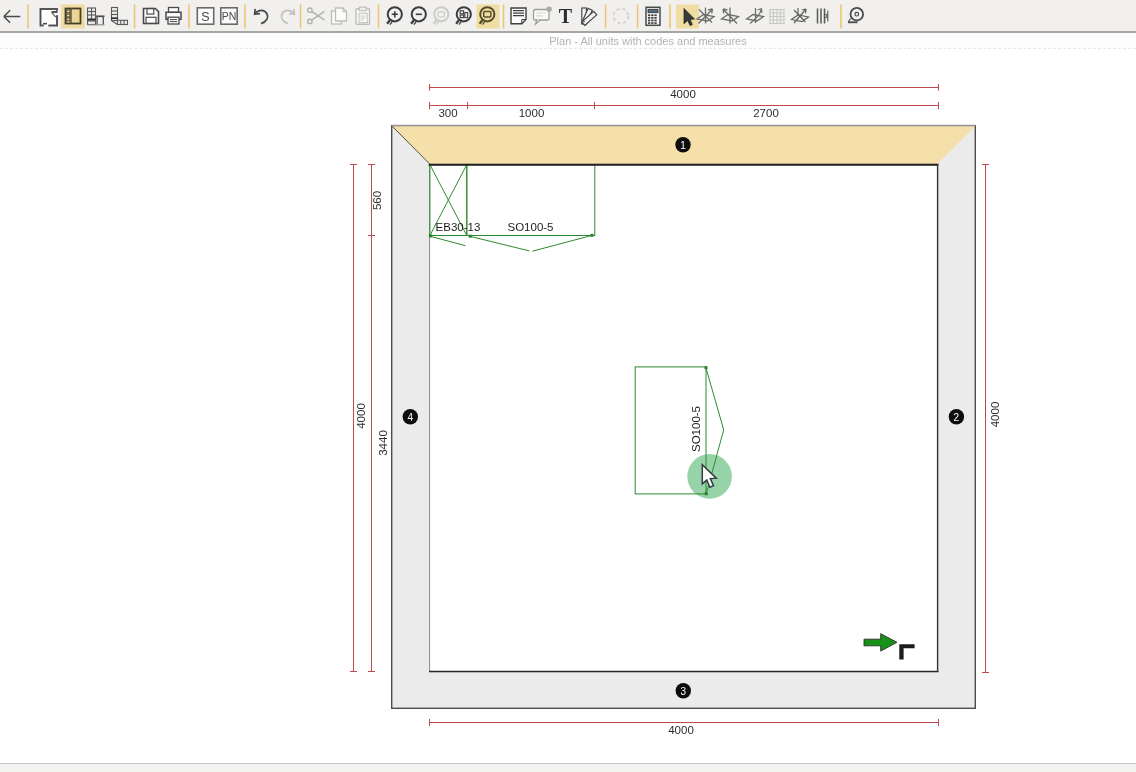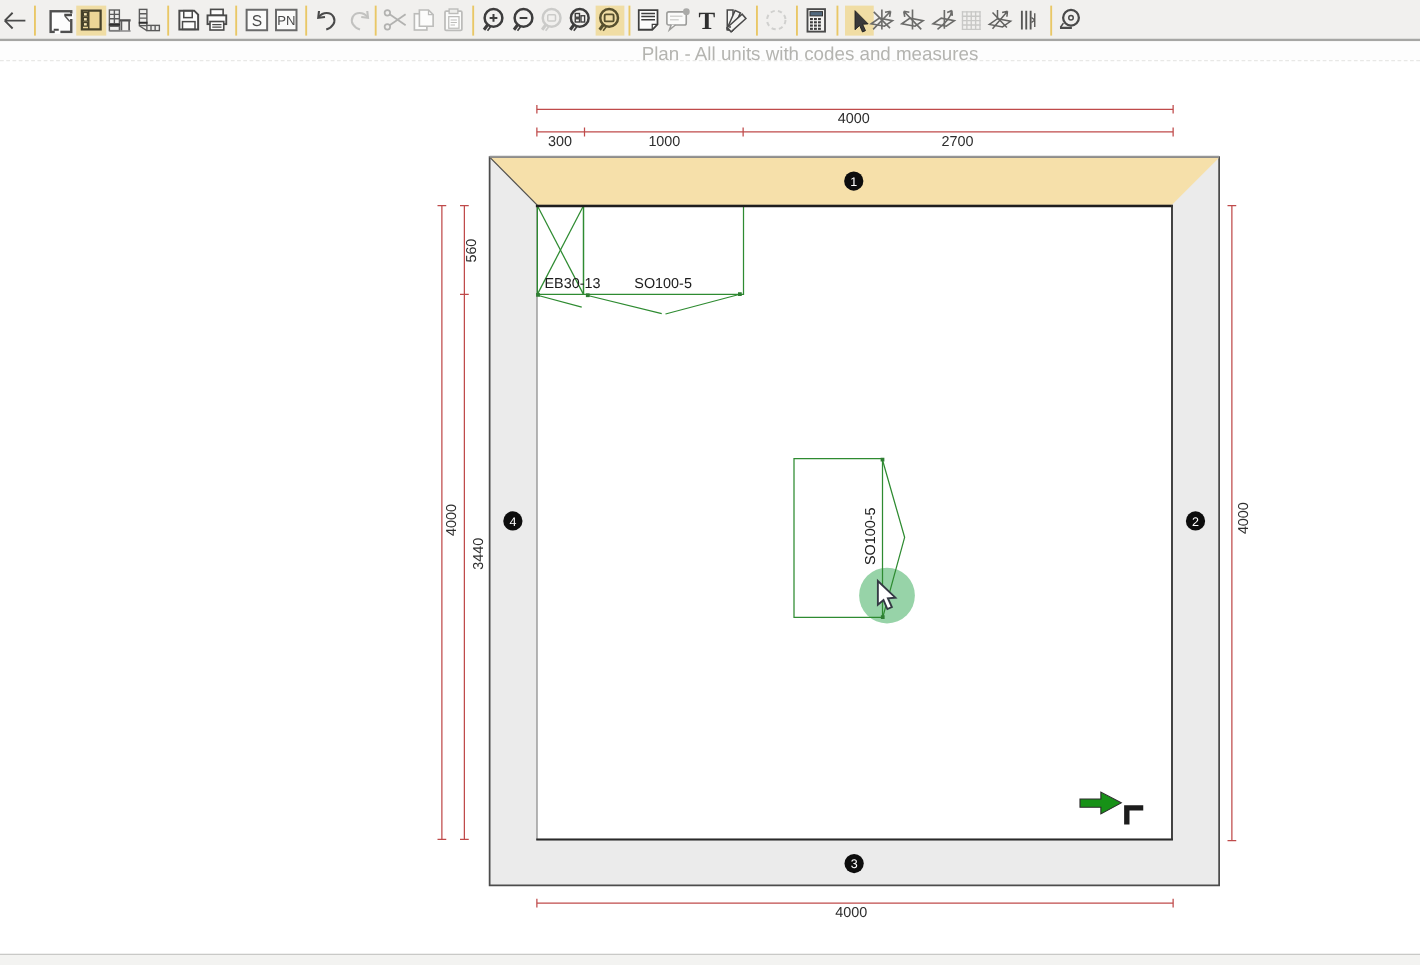--- a/index.html
+++ b/index.html
@@ -2,21 +2,21 @@
 <html><head>
 <meta charset="utf-8">
 <style>
 html,body{margin:0;padding:0;}
 body{width:1136px;height:772px;position:relative;overflow:hidden;background:#fff;
   font-family:"Liberation Sans", sans-serif;}
 #toolbar{position:absolute;left:0;top:0;width:1136px;height:33px;background:#f1f0ee;
   border-bottom:2px solid #a6a6a4;box-sizing:border-box;}
 #titlebar{position:absolute;left:0;top:33px;width:1136px;height:15px;background:#fdfdfd;}
 #titlebar span{position:absolute;left:648px;top:2px;transform:translateX(-50%);
-  font-size:15px;color:#b4b4b0;white-space:nowrap;}
+  font-size:11px;color:#b4b4b0;white-space:nowrap;}
 #titleborder{position:absolute;left:0;top:48px;width:1136px;height:0;
   border-top:1px dashed #e8e8e6;}
 #statusbar{position:absolute;left:0;top:763px;width:1136px;height:9px;background:#f3f3f1;
   border-top:1px solid #c9c9c7;box-sizing:border-box;}
 #plansvg{position:absolute;left:0;top:0;}
 #tbsvg{position:absolute;left:0;top:0;}
 </style>
 </head>
 <body>
 <div id="toolbar"></div>

